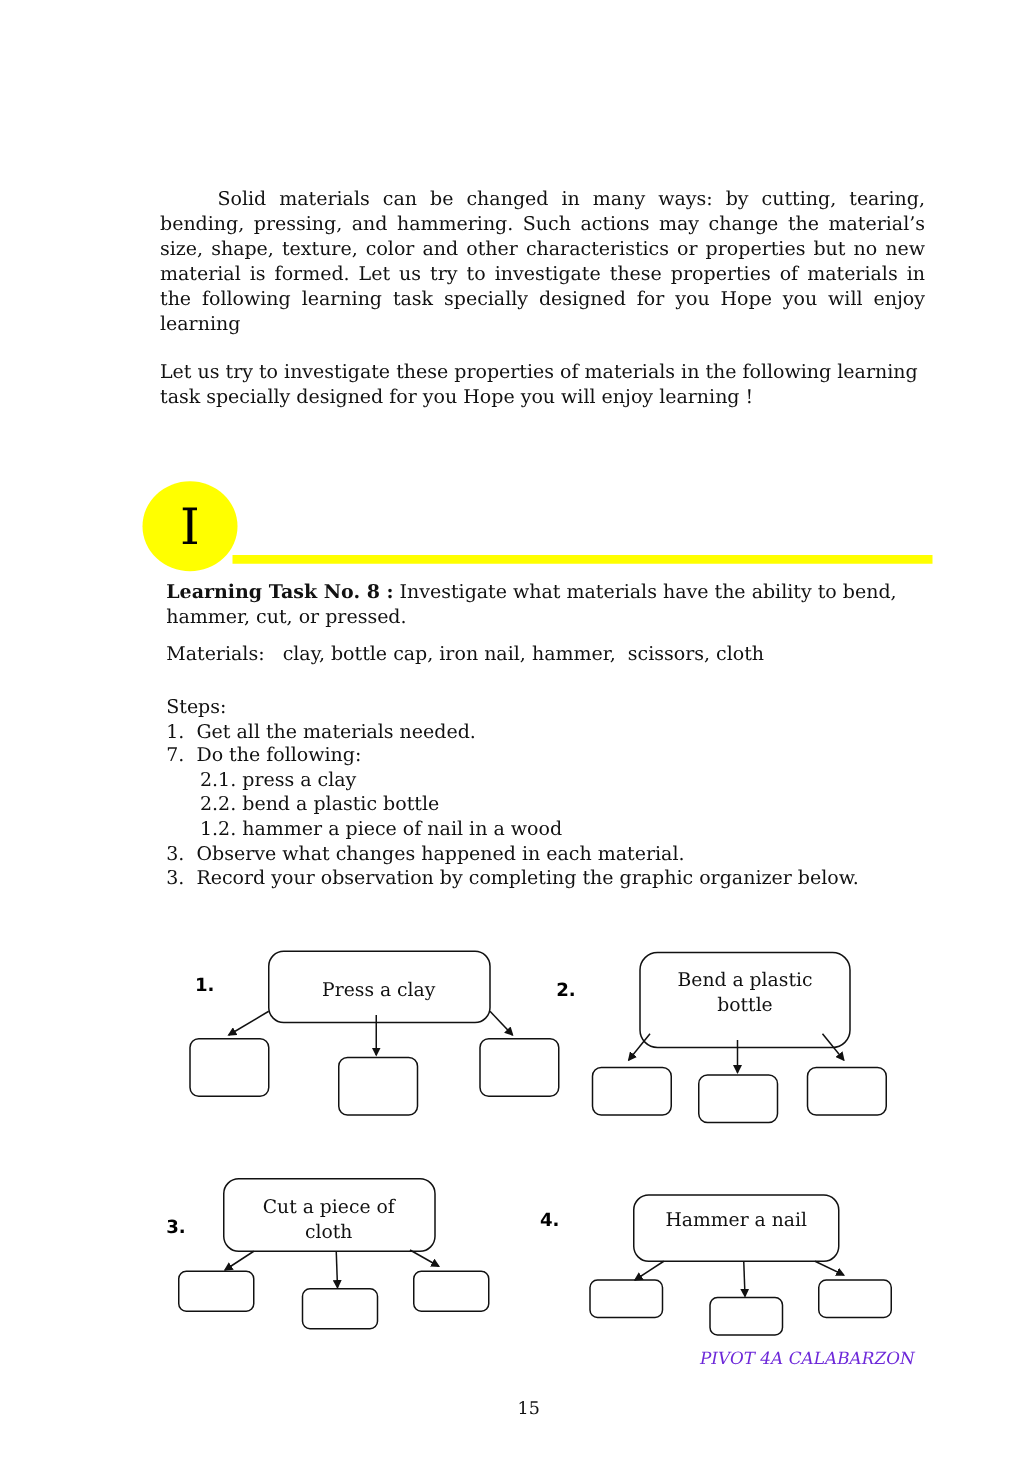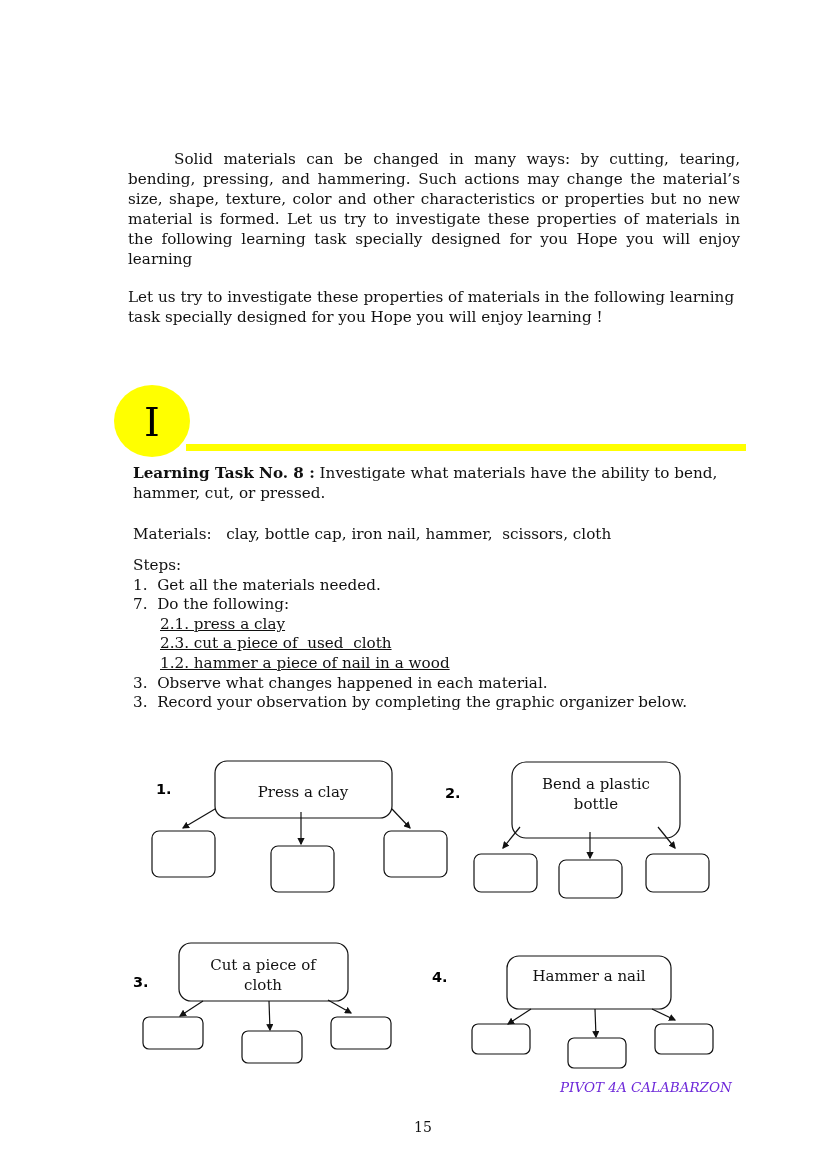--- a/index.html
+++ b/index.html
@@ -10,24 +10,24 @@
   .para .indent { display:inline-block; width:46px; }
   .intro1 { left:128px; top:149px; width:612px; }
   .intro2 { left:128px; top:287px; width:612px; text-align:left; }
   .circle { left:114px; top:385px; width:76px; height:72px; border-radius:50%;
             background:#ffff00; }
   .circle-letter { left:114px; top:396px; width:76px; text-align:center;
             font-size:40px; line-height:52px; font-family:"DejaVu Serif", serif; color:#000; }
   .yellow-bar { left:186px; top:444px; width:560px; height:7px; background:#ffff00; }
   .task { left:133px; top:463px; width:622px; font-size:15.2px; line-height:20px; }
   .task b { font-weight:bold; }
-  .materials { left:133px; top:524px; font-size:15.2px; line-height:20px; white-space:pre; }
+  .materials { left:133px; top:513px; font-size:15.2px; line-height:20px; white-space:pre; }
   .steps { left:133px; top:556px; font-size:15.2px; line-height:19.6px; }
   .steps .row { white-space:pre; }
-  .steps .sub { padding-left:27px;text-decoration:underline; }
+  .steps .sub { padding-left:27px; }
   .org-label { font-family:"DejaVu Sans", "Liberation Sans", sans-serif; font-weight:bold;
                font-size:14.5px; color:#000; }
   .footer { left:560px; top:1079px; font-style:italic; font-size:13.5px; color:#6d28d9; }
   .pagenum { left:0; width:846px; top:1119px; text-align:center; font-size:14px; }
   svg text { font-family:"DejaVu Serif", "Liberation Serif", serif; font-size:15px; fill:#111; }
 </style>
 </head>
 <body>
 
 <div class="abs para intro1"><span class="indent"></span><span>Solid materials can be changed in many ways: by cutting, tearing, bending, pressing, and hammering.  Such actions may change the material’s size, shape, texture, color and other characteristics or properties but no new material is formed. Let us try to investigate these properties of materials in the following learning task specially designed for you Hope you will enjoy learning</span></div>
@@ -40,21 +40,21 @@
 
 <div class="abs task"><b>Learning Task No. 8 :</b><span> Investigate what materials have the ability to bend, hammer, cut, or pressed.</span></div>
 
 <div class="abs materials"><span>Materials:</span>   <span>clay, bottle cap, iron nail, hammer,  scissors, cloth</span></div>
 
 <div class="abs steps">
   <div class="row">Steps:</div>
   <div class="row">1.  Get all the materials needed.</div>
   <div class="row">7.  Do the following:</div>
   <div class="row sub">2.1. press a clay</div>
-  <div class="row sub">2.3. cut a piece of  used  cloth</div>
+  <div class="row sub">2.2. bend a plastic bottle</div>
   <div class="row sub">1.2. hammer a piece of nail in a wood</div>
   <div class="row">3.  Observe what changes happened in each material.</div>
   <div class="row">3.  Record your observation by completing the graphic organizer below.</div>
 </div>
 
 <div class="abs org-label" style="left:156px; top:781px;">1.</div>
 <div class="abs org-label" style="left:445px; top:785px;">2.</div>
 <div class="abs org-label" style="left:133px; top:974px;">3.</div>
 <div class="abs org-label" style="left:432px; top:969px;">4.</div>
 

